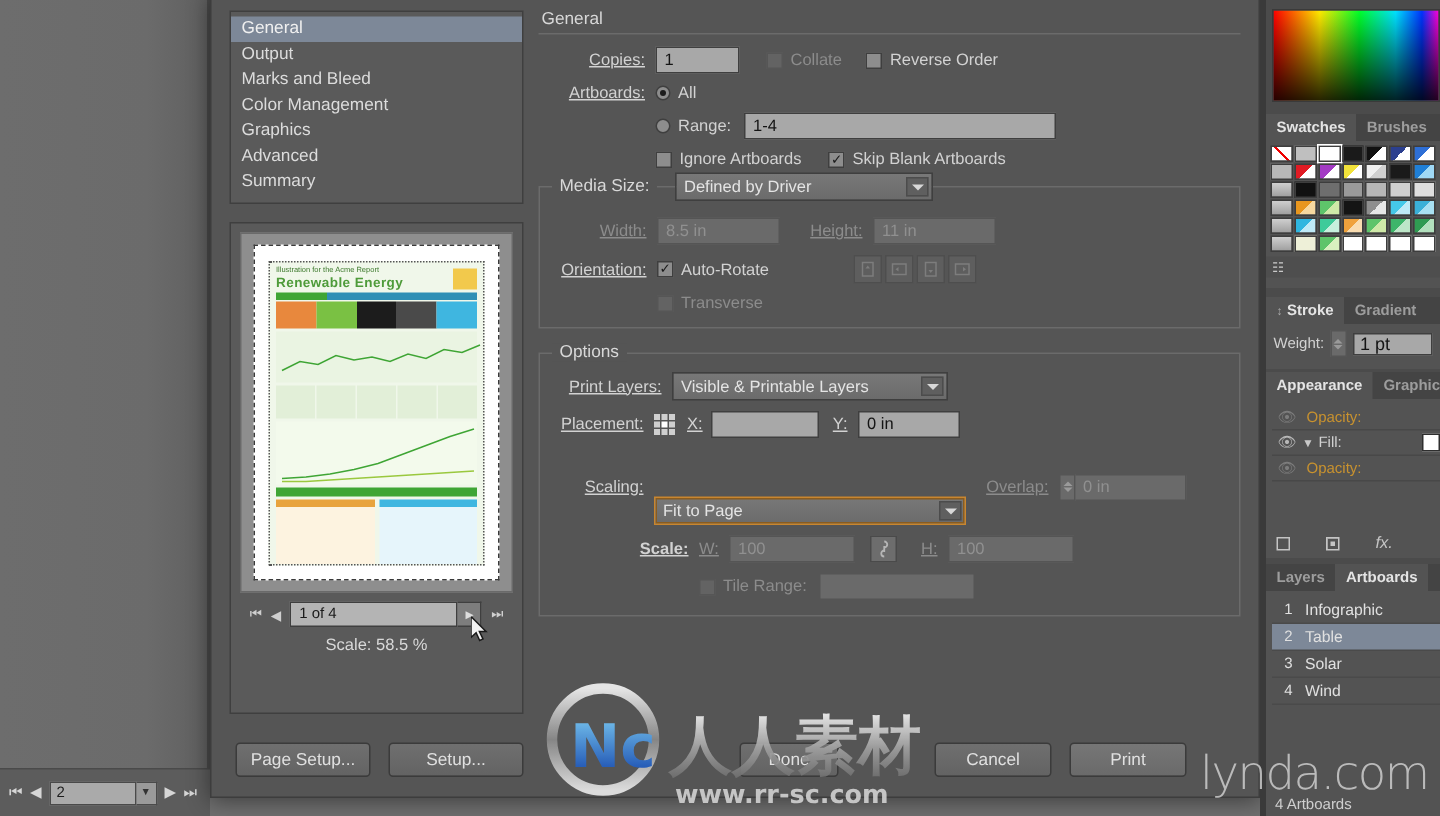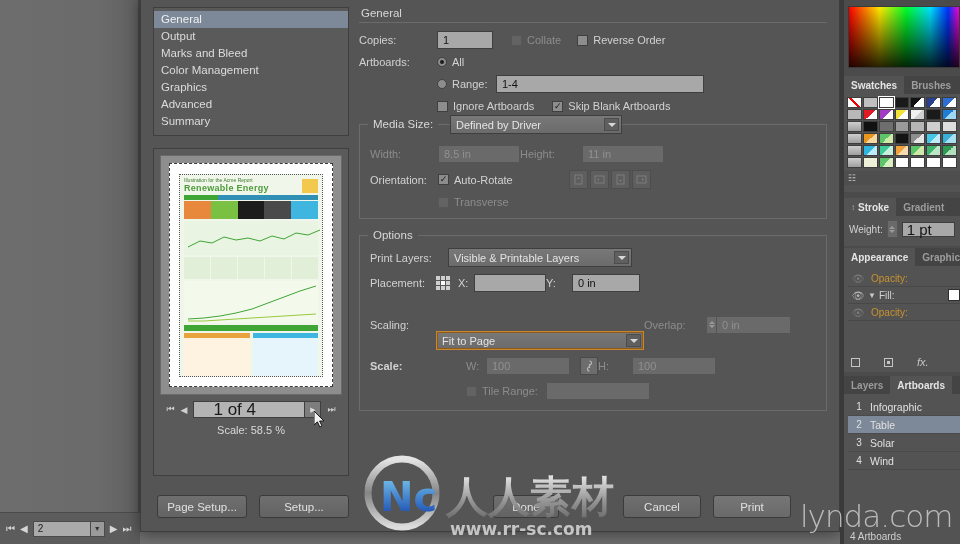--- a/index.html
+++ b/index.html
@@ -100,41 +100,41 @@
   .pv-two .l { background:#fdf3e0; border-top:5px solid #e8a33d; }
   .pv-two .r { background:#e6f5fb; border-top:5px solid #3fb6e0; }
 
   .pv-nav {
     position:absolute; left:0; top:252px; width:100%;
     display:flex; align-items:center; justify-content:center; gap:6px;
   }
   .pv-arrow { color:#cfcfcf; font-size:9px; cursor:default; }
   .pv-field {
     width: 112px; height: 17px; background:#b4b4b4; border:1px solid #3f3f3f;
-    color:#1a1a1a; font-size:17px; padding:0 19px; display:flex; align-items:center;
+    color:#1a1a1a; font-size:10px; padding:0 5px; display:flex; align-items:center;
   }
   .pv-stepbtn {
     width:16px;height:17px;background:#7d7d7d;border:1px solid #3f3f3f;border-left:none;
     display:flex;align-items:center;justify-content:center;color:#ddd;font-size:7px;
   }
   .pv-scale {
     position:absolute; left:0; top:275px; width:100%; text-align:center;
     color:#d9d9d9; font-size:11px;
   }
   .cursor-arrow {
     position:absolute; left:160px; top:262px; width:12px; height:17px; pointer-events:none;
   }
 
   
   .right-col { position:absolute; left:218px; top:10px; right:12px; }
   .sec-title { color:#d8d8d8; font-size:11.5px; padding:0 0 3px 2px; }
   .hr { height:1px; background:#6b6b6b; margin-bottom:8px; }
 
   .row { display:flex; align-items:center; margin-bottom:7px; }
-  .lbl { color:#d2d2d2; font-size:11px; text-align:left; padding-right:7px; }
+  .lbl { color:#d2d2d2; font-size:11px; text-align:right; padding-right:7px;text-decoration:underline; }
   .lbl.dim { color:#8c8c8c; }
 
   .txt {
     background:#a8a8a8; border:1px solid #3f3f3f; height:18px;
     color:#141414; font-size:11px; padding:0 5px; display:flex; align-items:center;
   }
   .txt.dim { background:#6a6a6a; color:#909090; border-color:#555; }
   .txt.empty { color:transparent; }
 
   .chk {
@@ -226,21 +226,21 @@
   .sw.folder { background:linear-gradient(#cfcfcf,#9f9f9f); }
   .sw.diag { position:relative; overflow:hidden; }
   .sw.diag::after{content:"";position:absolute;inset:0;
     background:linear-gradient(135deg, var(--a) 0 50%, var(--b) 50% 100%);}
 
   .swatch-foot { height:14px; background:#4e4e4e; display:flex; align-items:center; padding:0 4px; gap:3px; }
   .tiny-icon { color:#c9c9c9; font-size:9px; }
 
   .stroke-row { display:flex; align-items:center; gap:4px; padding:4px 5px; }
   .mini-field { background:#a8a8a8;border:1px solid #3f3f3f;height:15px;color:#141414;
-                font-size:15px;padding:0 4px;display:flex;align-items:center;min-width:34px;}
+                font-size:12px;padding:0 4px;display:flex;align-items:center;min-width:34px;}
 
   .app-row { display:flex; align-items:center; height:17px; border-bottom:1px solid #484848; }
   .app-eye { width:20px; display:flex;align-items:center;justify-content:center; color:#b9b9b9; font-size:10px;}
   .app-eye.dim { color:#7d7d7d; }
   .app-cell { flex:1; font-size:10px; color:#d2d2d2; display:flex; align-items:center; gap:4px; padding-left:3px;}
   .app-cell.op { color:#c8922f; }
   .app-swatch { width:12px;height:12px;background:#fff;border:1px solid #2e2e2e; }
   .app-foot { height:16px; display:flex; align-items:center; gap:24px; padding-left:7px; color:#c4c4c4; font-size:10px;}
   .sq { width:9px;height:9px;border:1px solid #c4c4c4; }
   .sq.filled { border:1px solid #c4c4c4; box-shadow:inset 0 0 0 2px #535353, inset 0 0 0 9px #c4c4c4; }

